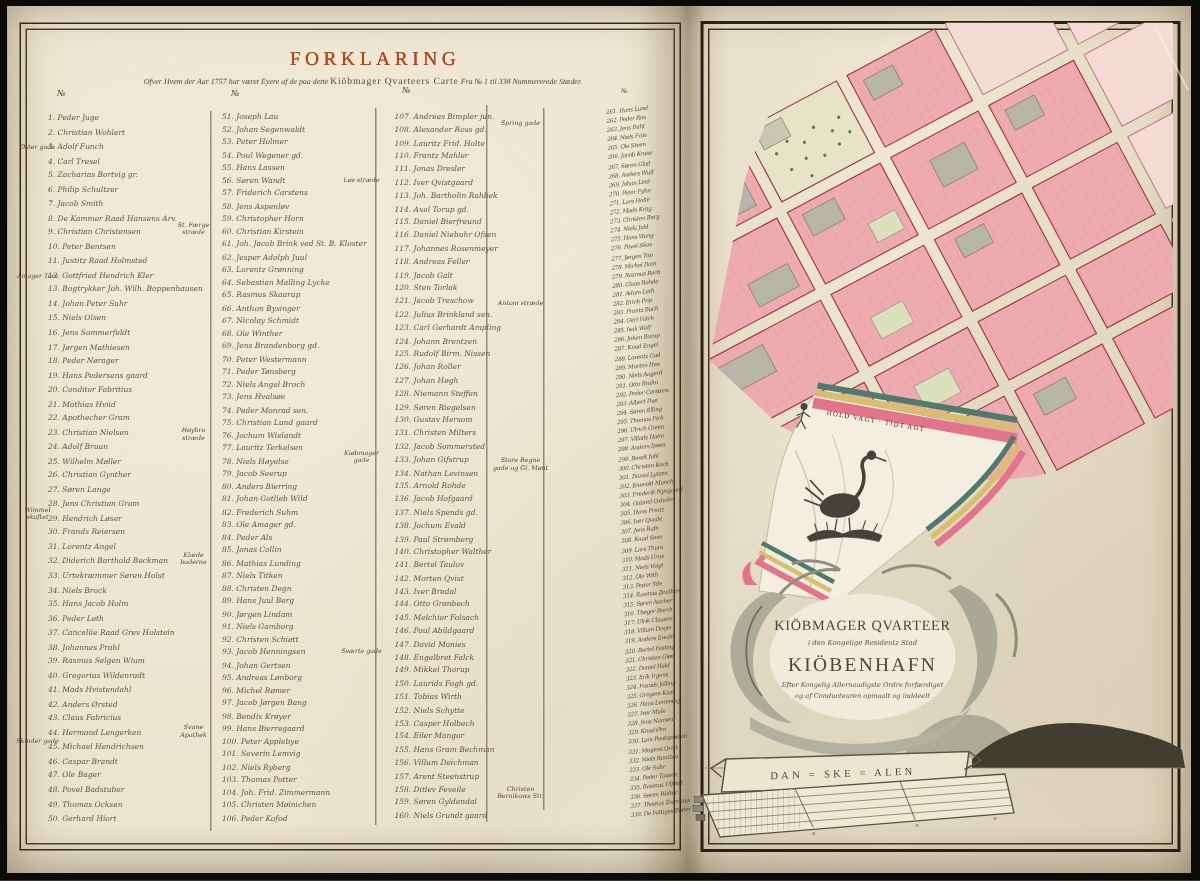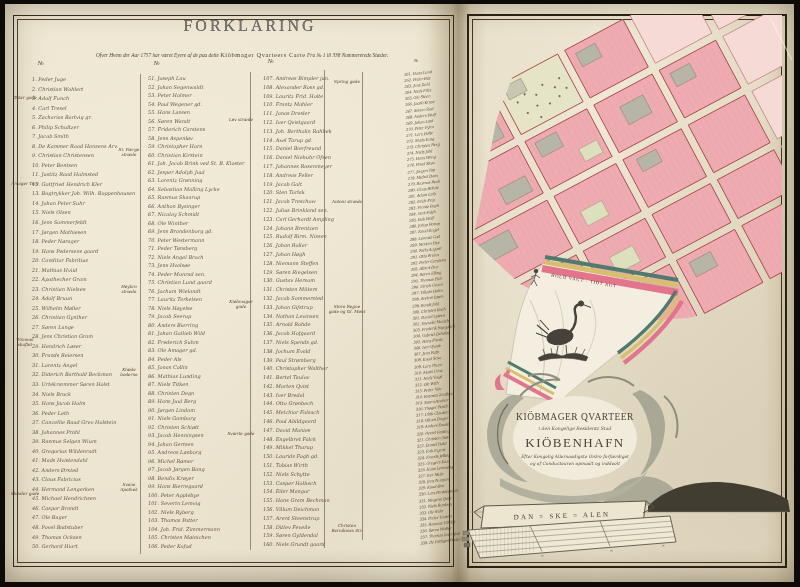--- a/index.html
+++ b/index.html
@@ -13,22 +13,22 @@
            #eae2cd;
          box-shadow:inset 0 0 28px rgba(60,45,20,.35);}
   #paper:after{content:"";position:absolute;inset:0;pointer-events:none;
          background:linear-gradient(115deg, rgba(255,255,255,0) 55%, rgba(255,255,240,.14) 62%, rgba(0,0,0,0) 70%),
                     linear-gradient(0deg, rgba(80,60,30,.10), rgba(0,0,0,0) 6%);}
   .frame{position:absolute;box-sizing:border-box;}
   #frame-left{left:13px;top:15px;width:441px;height:552px;border:1.6px solid #362a1b;}
   #frame-left .inner{position:absolute;inset:3px;border:.9px solid #4e3d27;}
   #frame-right{left:467px;top:14px;width:320px;height:554px;border:2.4px solid #2a2013;}
   #frame-right .inner{position:absolute;inset:3px;border:1px solid #44341f;}
-  #page-title{position:absolute;left:160px;top:17px;width:180px;text-align:center;
-     font-size:16px;letter-spacing:3px;color:#737373;text-shadow:0 0 .4px #55422c;}
+  #page-title{position:absolute;left:160px;top:31px;width:180px;text-align:center;
+     font-size:13px;letter-spacing:3px;color:#c2410c;text-shadow:0 0 .4px #55422c;}
   #page-subtitle{position:absolute;left:42px;top:51px;width:400px;text-align:center;
      font-size:5.3px;color:#5a4730;font-style:italic;white-space:nowrap;}
   #page-subtitle .caps{font-style:normal;font-size:6.4px;letter-spacing:.6px;}
   .colhead{position:absolute;font-size:6px;font-style:italic;color:#55422c;}
   .col{position:absolute;white-space:nowrap;}
   .col .e{font-family:"DejaVu Serif",serif;font-style:italic;font-size:5px;color:#52402a;opacity:.88;}
   #col1 .e{height:9.54px;line-height:9.54px;}
   #col2 .e{height:8.5px;line-height:8.5px;}
   #col3 .e{height:8.8px;line-height:8.8px;}
   #col4{transform:rotate(-2deg) skewY(-4deg);transform-origin:top left;}

